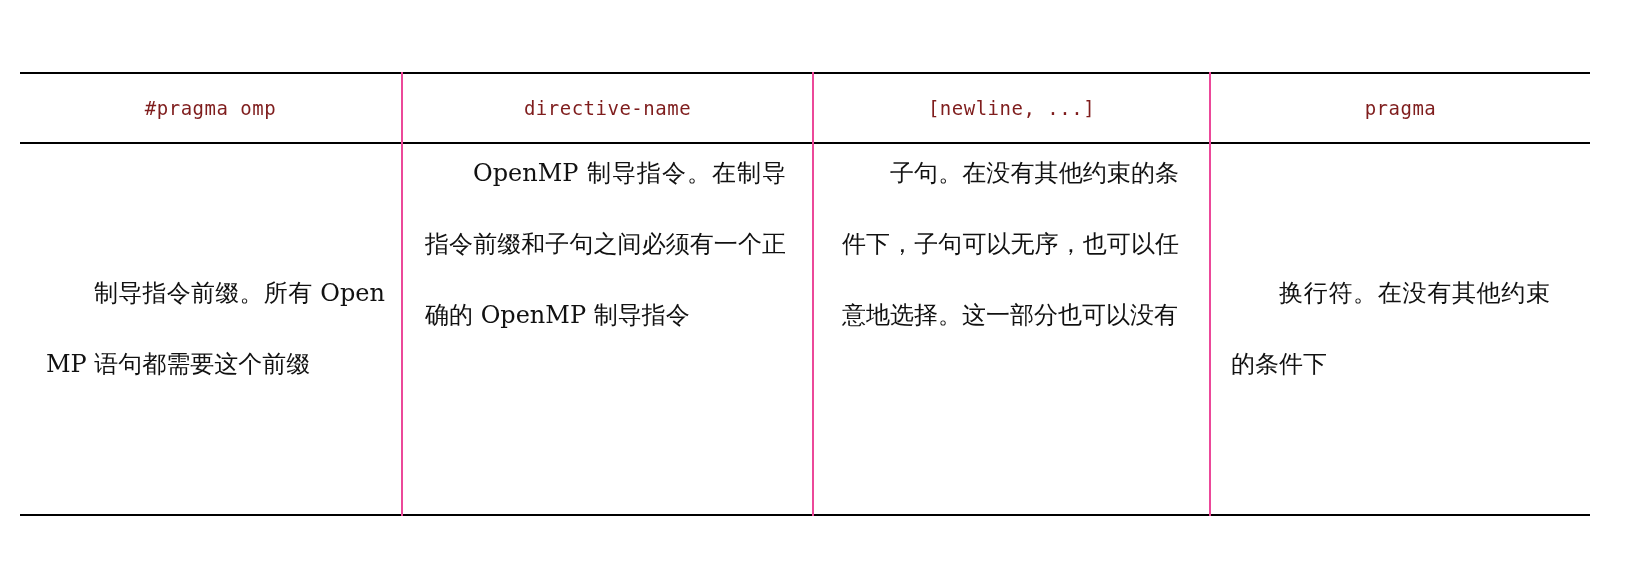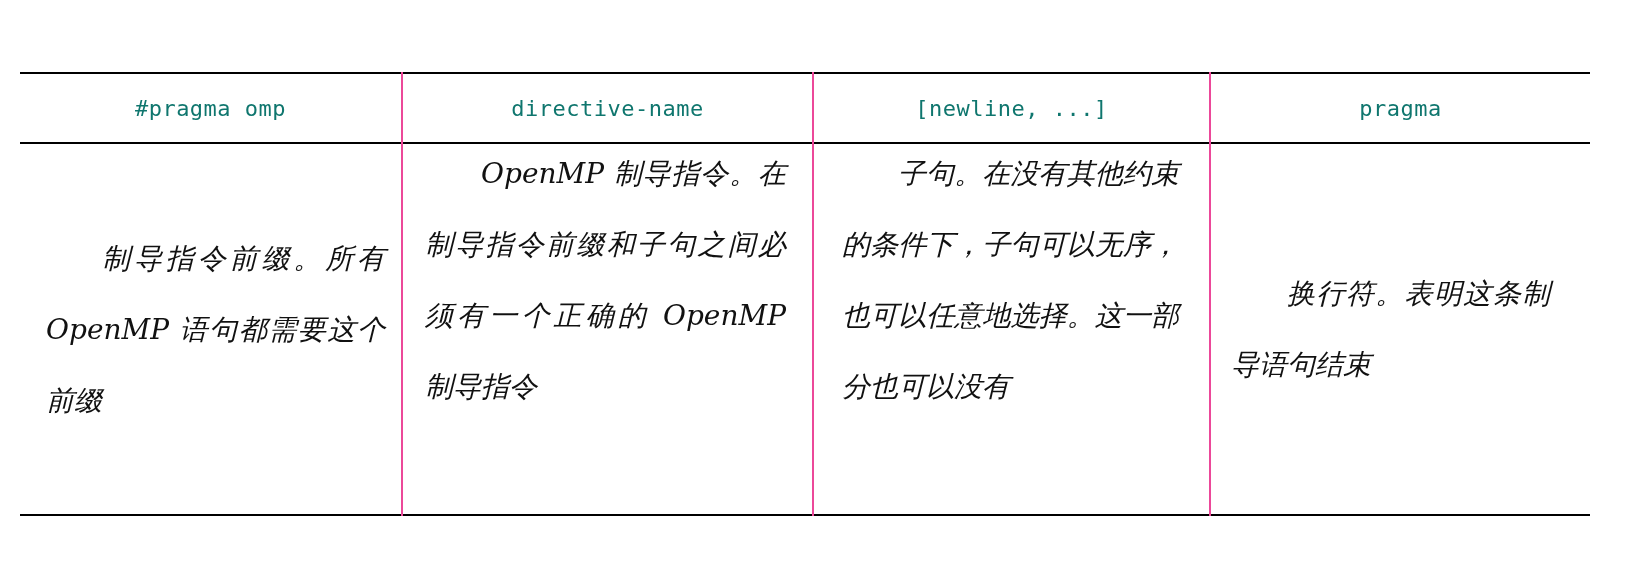--- a/index.html
+++ b/index.html
@@ -42,34 +42,33 @@
       padding: 0;
       vertical-align: middle;
     }
     .omp-table th + th,
     .omp-table td + td {
       border-left: 2px solid #ec4899;
     }
     .omp-table th {
       font-family: "DejaVu Sans Mono", "Liberation Mono", monospace;
       font-weight: normal;
-      font-size: 22px;
+      font-size: 19px;
       letter-spacing: 0.5px;
       text-align: center;
-      color: #0f766e;
+      color: #7f1d1d;
     }
     .cell-text {
-      font-size: 28px;
+      font-size: 24px;
       line-height: 71px;
       text-align: justify;
       text-indent: 2em;
       padding: 0 22px 0 24px;
       margin: 0;
       word-break: break-all;
-      font-style: italic;
     }
     td.col1 .cell-text { padding: 0 16px 0 26px; }
     td.col2 .cell-text { padding: 0 26px 0 22px; }
     td.col3 .cell-text { padding: 0 30px 0 28px; }
     td.col4 .cell-text { padding: 0 40px 0 20px; }
     td.col2, td.col3 { vertical-align: top; }
     td.col2 .cell-text, td.col3 .cell-text { padding-top: 0; margin-top: -6px; }
   </style>
 </head>
 <body>
@@ -94,17 +93,17 @@
       <td class="col1">
         <p class="cell-text">制导指令前缀。所有 OpenMP 语句都需要这个前缀</p>
       </td>
       <td class="col2">
         <p class="cell-text">OpenMP 制导指令。在制导指令前缀和子句之间必须有一个正确的 OpenMP 制导指令</p>
       </td>
       <td class="col3">
         <p class="cell-text">子句。在没有其他约束的条件下，子句可以无序，也可以任意地选择。这一部分也可以没有</p>
       </td>
       <td class="col4">
-        <p class="cell-text">换行符。表明这条制导语句结束</p>
+        <p class="cell-text">换行符。在没有其他约束的条件下</p>
       </td>
     </tr>
   </tbody>
 </table>
 
 </body></html>

